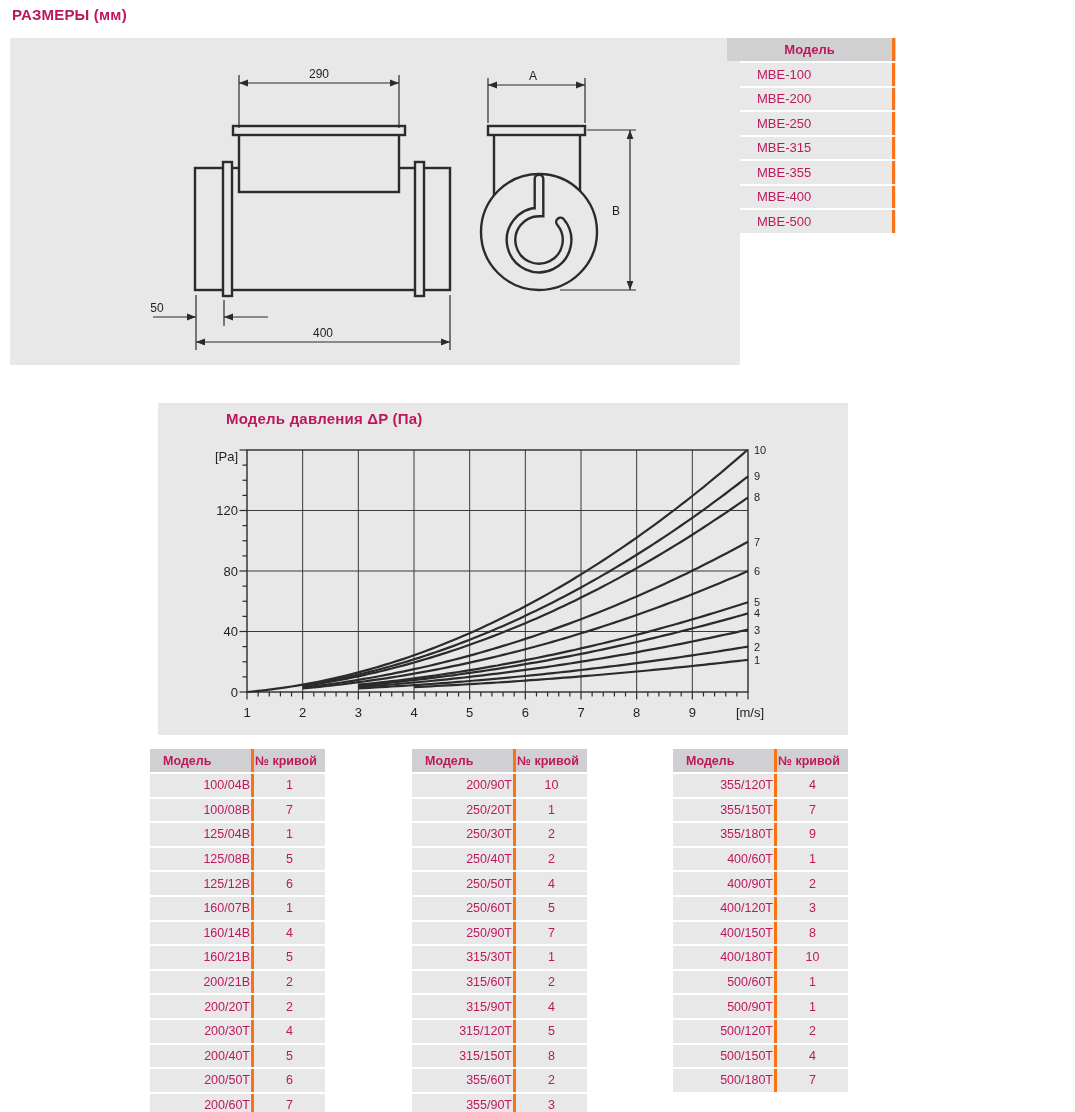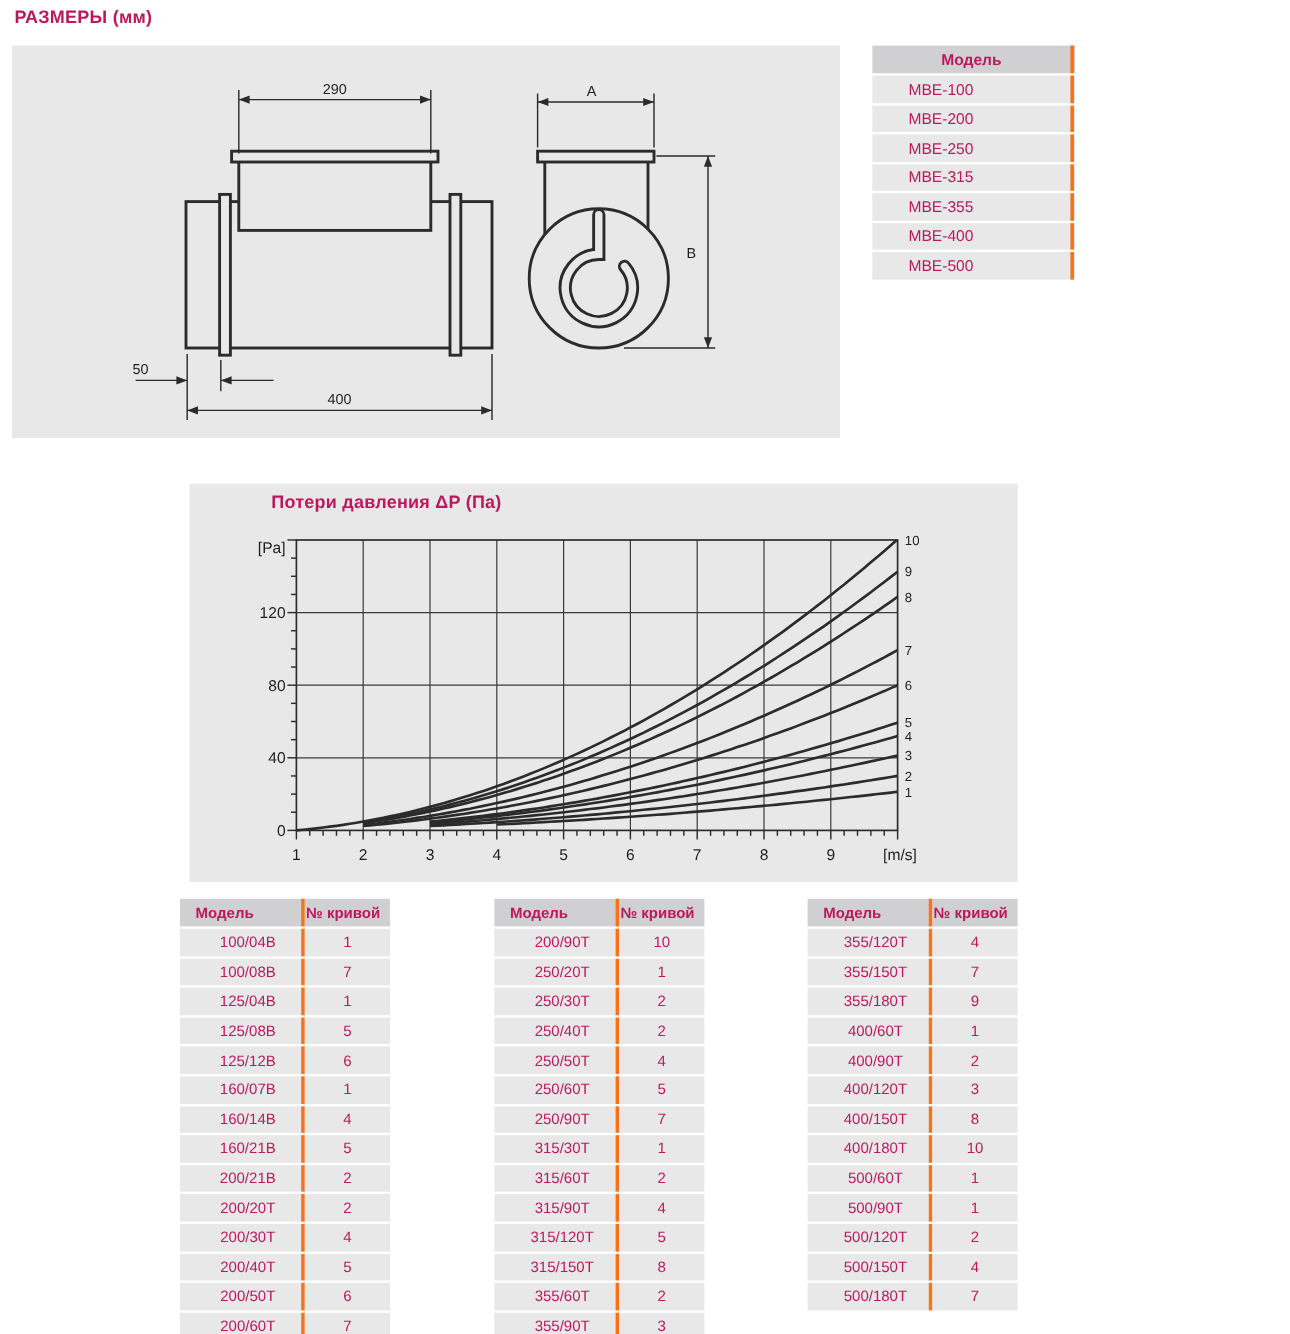--- a/index.html
+++ b/index.html
@@ -1,39 +1,39 @@
 <!DOCTYPE html>
 <html><head>
 <meta charset="utf-8">
 <style>
   html,body{margin:0;padding:0;background:#fff;}
   .page{position:relative;width:896px;height:1112px;background:#fff;overflow:hidden;
         font-family:"Liberation Sans",sans-serif;color:#be185d;}
   .page-title{position:absolute;left:12px;top:6px;font-size:15px;font-weight:bold;letter-spacing:.2px;}
   .panel{position:absolute;background:#e8e8e8;}
-  .panel-drawing{left:10px;top:38px;width:690px;height:327px;}
+  .panel-drawing{left:10px;top:38px;width:690px;height:327px;padding-left:40px;}
   .panel-chart{left:158px;top:403px;width:690px;height:332px;}
   .chart-title{position:absolute;left:68px;top:7px;font-size:15px;font-weight:bold;letter-spacing:.2px;}
   svg{display:block;}
 
   
   .tbl{position:absolute;border-collapse:separate;border-spacing:0 2px;table-layout:fixed;}
   .tbl th{background:#d0d0d2;font-weight:bold;height:21px;}
   .tbl td{background:#e8e8e9;}
   .tbl th:first-child,.tbl td:first-child{border-right:3px solid #f97316;}
   .tbl-top{left:727px;top:36px;width:338px;font-size:13px;}
   .tbl-top th{text-align:center;}
   .tbl-top th:first-child{width:163px;}
   .tbl-top td{height:20.5px;text-align:center;padding-left:11px;}
   .tbl-top td:first-child{text-align:left;padding-left:30px;}
   .tbl-b{width:175px;font-size:12.5px;}
   .tbl-b th:first-child{text-align:left;padding-left:13px;width:87px;}
   .tbl-b th:last-child{text-align:left;}
   .tbl-b td{height:20.6px;text-align:center;}
-  .tbl-b td:first-child{text-align:center;padding-left:13px;}
+  .tbl-b td:first-child{text-align:right;padding-left:13px;}
   #t1{left:150px;top:747px;}
   #t2{left:412px;top:747px;}
   #t3{left:673px;top:747px;}
 
   
   .shape{fill:none;stroke:#2b2b2b;stroke-width:2.4px;}
   .shape-f{fill:#e8e8e8;stroke:#2b2b2b;stroke-width:2.4px;}
   .dim{stroke:#2b2b2b;stroke-width:1.2px;}
   .dim-t{font-size:12px;fill:#1f1f1f;}
   .arr{fill:#2b2b2b;stroke:none;}
@@ -153,21 +153,21 @@
           <td>400</td>
         </tr>
         <tr>
           <td>МВЕ-500</td>
           <td>500</td>
         </tr>
       </tbody>
     </table>
 
   <div class="panel panel-chart">
-    <div class="chart-title">Потери давления ΔP  (Па)</div>
+    <div class="chart-title">Модель давления ΔP  (Па)</div>
     <svg id="chart-svg" viewBox="0 0 690 332" width="690" height="332">
         <g>
           <line class="grid-l" x1="144.66666666666666" y1="47" x2="144.66666666666666" y2="289"></line>
           <line class="grid-l" x1="200.33333333333331" y1="47" x2="200.33333333333331" y2="289"></line>
           <line class="grid-l" x1="256" y1="47" x2="256" y2="289"></line>
           <line class="grid-l" x1="311.66666666666663" y1="47" x2="311.66666666666663" y2="289"></line>
           <line class="grid-l" x1="367.33333333333337" y1="47" x2="367.33333333333337" y2="289"></line>
           <line class="grid-l" x1="423" y1="47" x2="423" y2="289"></line>
           <line class="grid-l" x1="478.6666666666667" y1="47" x2="478.6666666666667" y2="289"></line>
           <line class="grid-l" x1="534.3333333333333" y1="47" x2="534.3333333333333" y2="289"></line>

